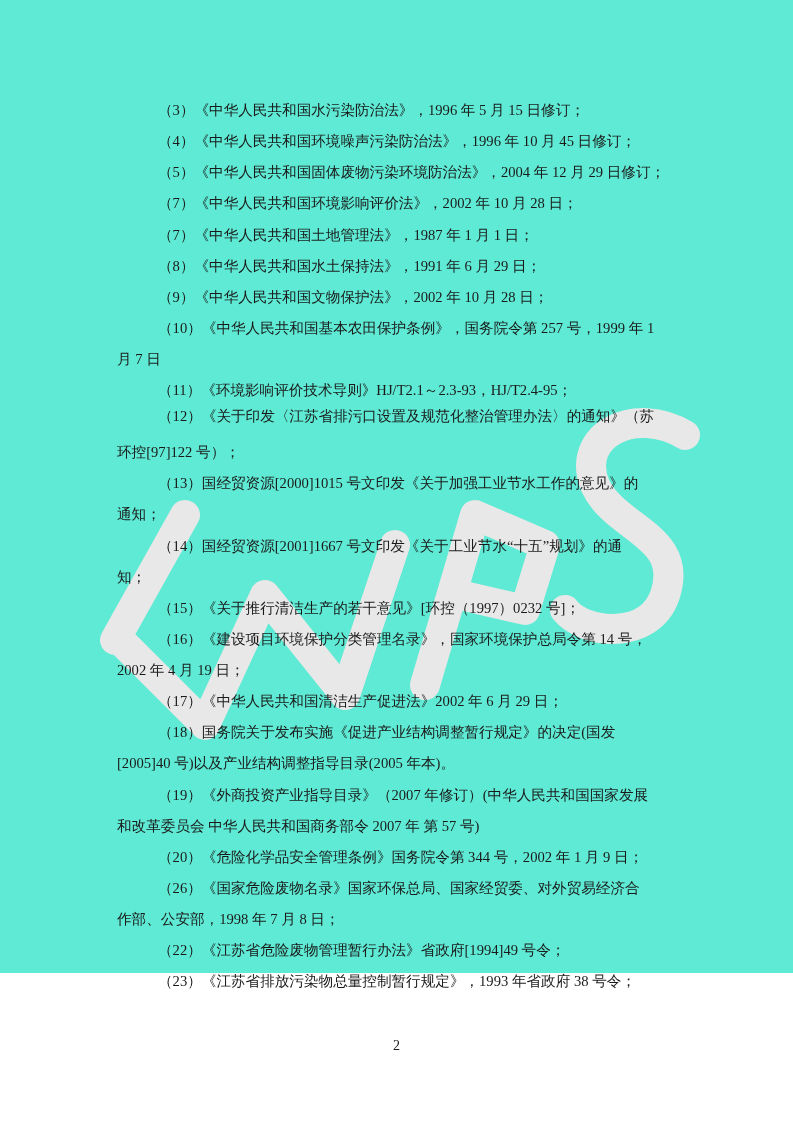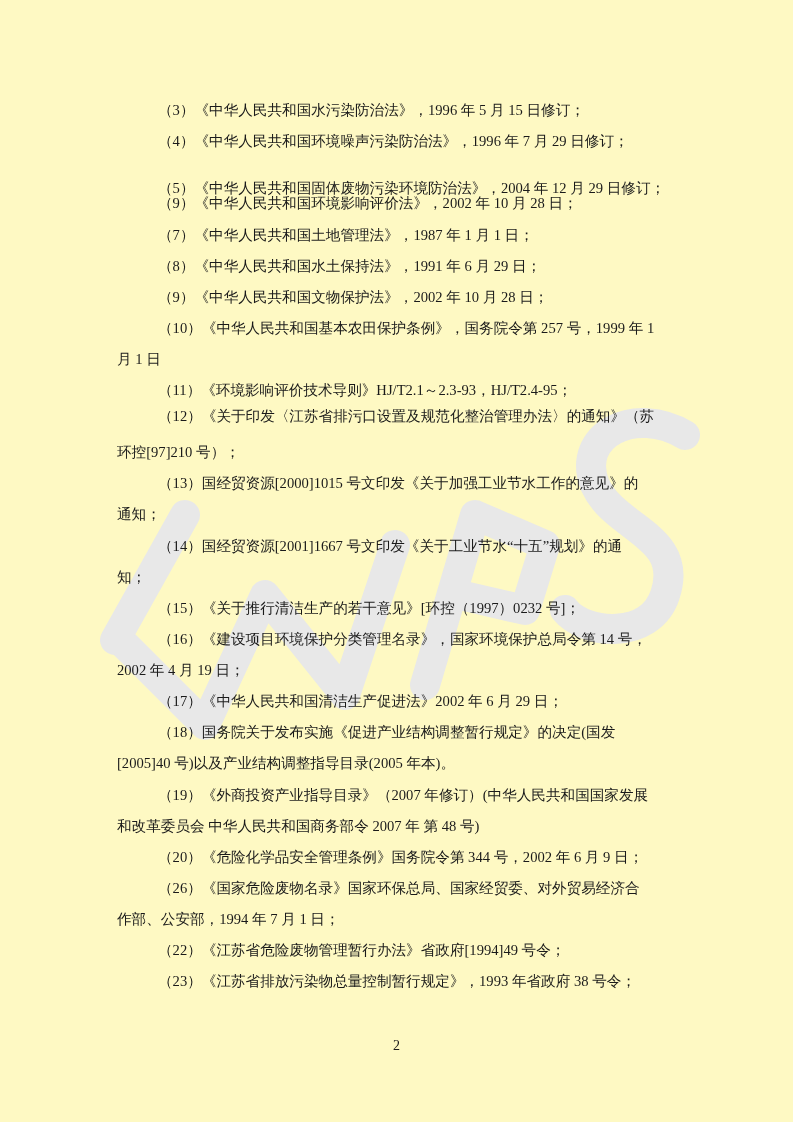--- a/index.html
+++ b/index.html
@@ -1,18 +1,18 @@
 <!DOCTYPE html>
 <html><head>
 <meta charset="utf-8">
 <style>
   html, body { margin: 0; padding: 0; background: #ffffff; }
   body { width: 793px; height: 1122px; position: relative; overflow: hidden;
          font-family: "Liberation Serif", "DejaVu Serif", serif; color: #1a1a1a; }
-  .page { position: absolute; left: 0; top: 0; width: 793px; height: 1122px; background: #fef9c3; }
+  .page { position: absolute; left: 0; top: 0; width: 793px; height: 973px; background: #5eead4; }
   .watermark { position: absolute; left: 95px; top: 395px; width: 620px; height: 360px; z-index: 0; pointer-events: none; }
   .content { position: absolute; left: 117px; top: 100px; width: 560px; z-index: 1; }
   .line { position: absolute; left: 0; white-space: nowrap; font-size: 14.6px; line-height: 20px; height: 20px; }
   .line.indent { left: 41px; }
   .page-number { position: absolute; left: 0; width: 793px; top: 1038px; text-align: center; font-size: 14px; z-index: 1; }
 </style>
 </head>
 <body>
 
 <div class="page">
@@ -25,44 +25,44 @@
       <polyline points="90,120 20,245"></polyline>
 
       <polyline points="330,290 380,120 450,150 430,215 365,200"></polyline>
 
       <path d="M590,40 C540,10 480,40 500,90 C520,135 590,140 570,200 C555,245 490,240 470,215"></path>
     </g>
   </svg>
 
   <div class="content">
     <div class="line indent" style="top:0px">（3）《中华人民共和国水污染防治法》，1996 年 5 月 15 日修订；</div>
-    <div class="line indent" style="top:31px">（4）《中华人民共和国环境噪声污染防治法》，1996 年 7 月 29 日修订；</div>
-    <div class="line indent" style="top:78px">（5）《中华人民共和国固体废物污染环境防治法》，2004 年 12 月 29 日修订；</div>
-    <div class="line indent" style="top:93px">（9）《中华人民共和国环境影响评价法》，2002 年 10 月 28 日；</div>
+    <div class="line indent" style="top:31px">（4）《中华人民共和国环境噪声污染防治法》，1996 年 10 月 45 日修订；</div>
+    <div class="line indent" style="top:62px">（5）《中华人民共和国固体废物污染环境防治法》，2004 年 12 月 29 日修订；</div>
+    <div class="line indent" style="top:93px">（7）《中华人民共和国环境影响评价法》，2002 年 10 月 28 日；</div>
     <div class="line indent" style="top:124.5px">（7）《中华人民共和国土地管理法》，1987 年 1 月 1 日；</div>
     <div class="line indent" style="top:155.5px">（8）《中华人民共和国水土保持法》，1991 年 6 月 29 日；</div>
     <div class="line indent" style="top:186.5px">（9）《中华人民共和国文物保护法》，2002 年 10 月 28 日；</div>
     <div class="line indent" style="top:217.5px">（10）《中华人民共和国基本农田保护条例》，国务院令第 257 号，1999 年 1</div>
-    <div class="line" style="top:248.5px">月 1 日</div>
+    <div class="line" style="top:248.5px">月 7 日</div>
     <div class="line indent" style="top:280px">（11）《环境影响评价技术导则》HJ/T2.1～2.3-93，HJ/T2.4-95；</div>
     <div class="line indent" style="top:306px">（12）《关于印发〈江苏省排污口设置及规范化整治管理办法〉的通知》（苏</div>
-    <div class="line" style="top:342px">环控[97]210 号）；</div>
+    <div class="line" style="top:342px">环控[97]122 号）；</div>
     <div class="line indent" style="top:373px">（13）国经贸资源[2000]1015 号文印发《关于加强工业节水工作的意见》的</div>
     <div class="line" style="top:404px">通知；</div>
     <div class="line indent" style="top:435.5px">（14）国经贸资源[2001]1667 号文印发《关于工业节水“十五”规划》的通</div>
     <div class="line" style="top:466.5px">知；</div>
     <div class="line indent" style="top:497.5px">（15）《关于推行清洁生产的若干意见》[环控（1997）0232 号]；</div>
     <div class="line indent" style="top:528.5px">（16）《建设项目环境保护分类管理名录》，国家环境保护总局令第 14 号，</div>
     <div class="line" style="top:560px">2002 年 4 月 19 日；</div>
     <div class="line indent" style="top:591px">（17）《中华人民共和国清洁生产促进法》2002 年 6 月 29 日；</div>
     <div class="line indent" style="top:622px">（18）国务院关于发布实施《促进产业结构调整暂行规定》的决定(国发</div>
     <div class="line" style="top:653px">[2005]40 号)以及产业结构调整指导目录(2005 年本)。</div>
     <div class="line indent" style="top:684.5px">（19）《外商投资产业指导目录》（2007 年修订）(中华人民共和国国家发展</div>
-    <div class="line" style="top:715.5px">和改革委员会  中华人民共和国商务部令  2007 年  第 48 号)</div>
-    <div class="line indent" style="top:746.5px">（20）《危险化学品安全管理条例》国务院令第 344 号，2002 年 6 月 9 日；</div>
+    <div class="line" style="top:715.5px">和改革委员会  中华人民共和国商务部令  2007 年  第 57 号)</div>
+    <div class="line indent" style="top:746.5px">（20）《危险化学品安全管理条例》国务院令第 344 号，2002 年 1 月 9 日；</div>
     <div class="line indent" style="top:777.5px">（26）《国家危险废物名录》国家环保总局、国家经贸委、对外贸易经济合</div>
-    <div class="line" style="top:809px">作部、公安部，1994 年 7 月 1 日；</div>
+    <div class="line" style="top:809px">作部、公安部，1998 年 7 月 8 日；</div>
     <div class="line indent" style="top:840px">（22）《江苏省危险废物管理暂行办法》省政府[1994]49 号令；</div>
     <div class="line indent" style="top:871px">（23）《江苏省排放污染物总量控制暂行规定》，1993 年省政府 38 号令；</div>
   </div>
 
   <div class="page-number">2</div>
 </div>
 
 </body></html>

